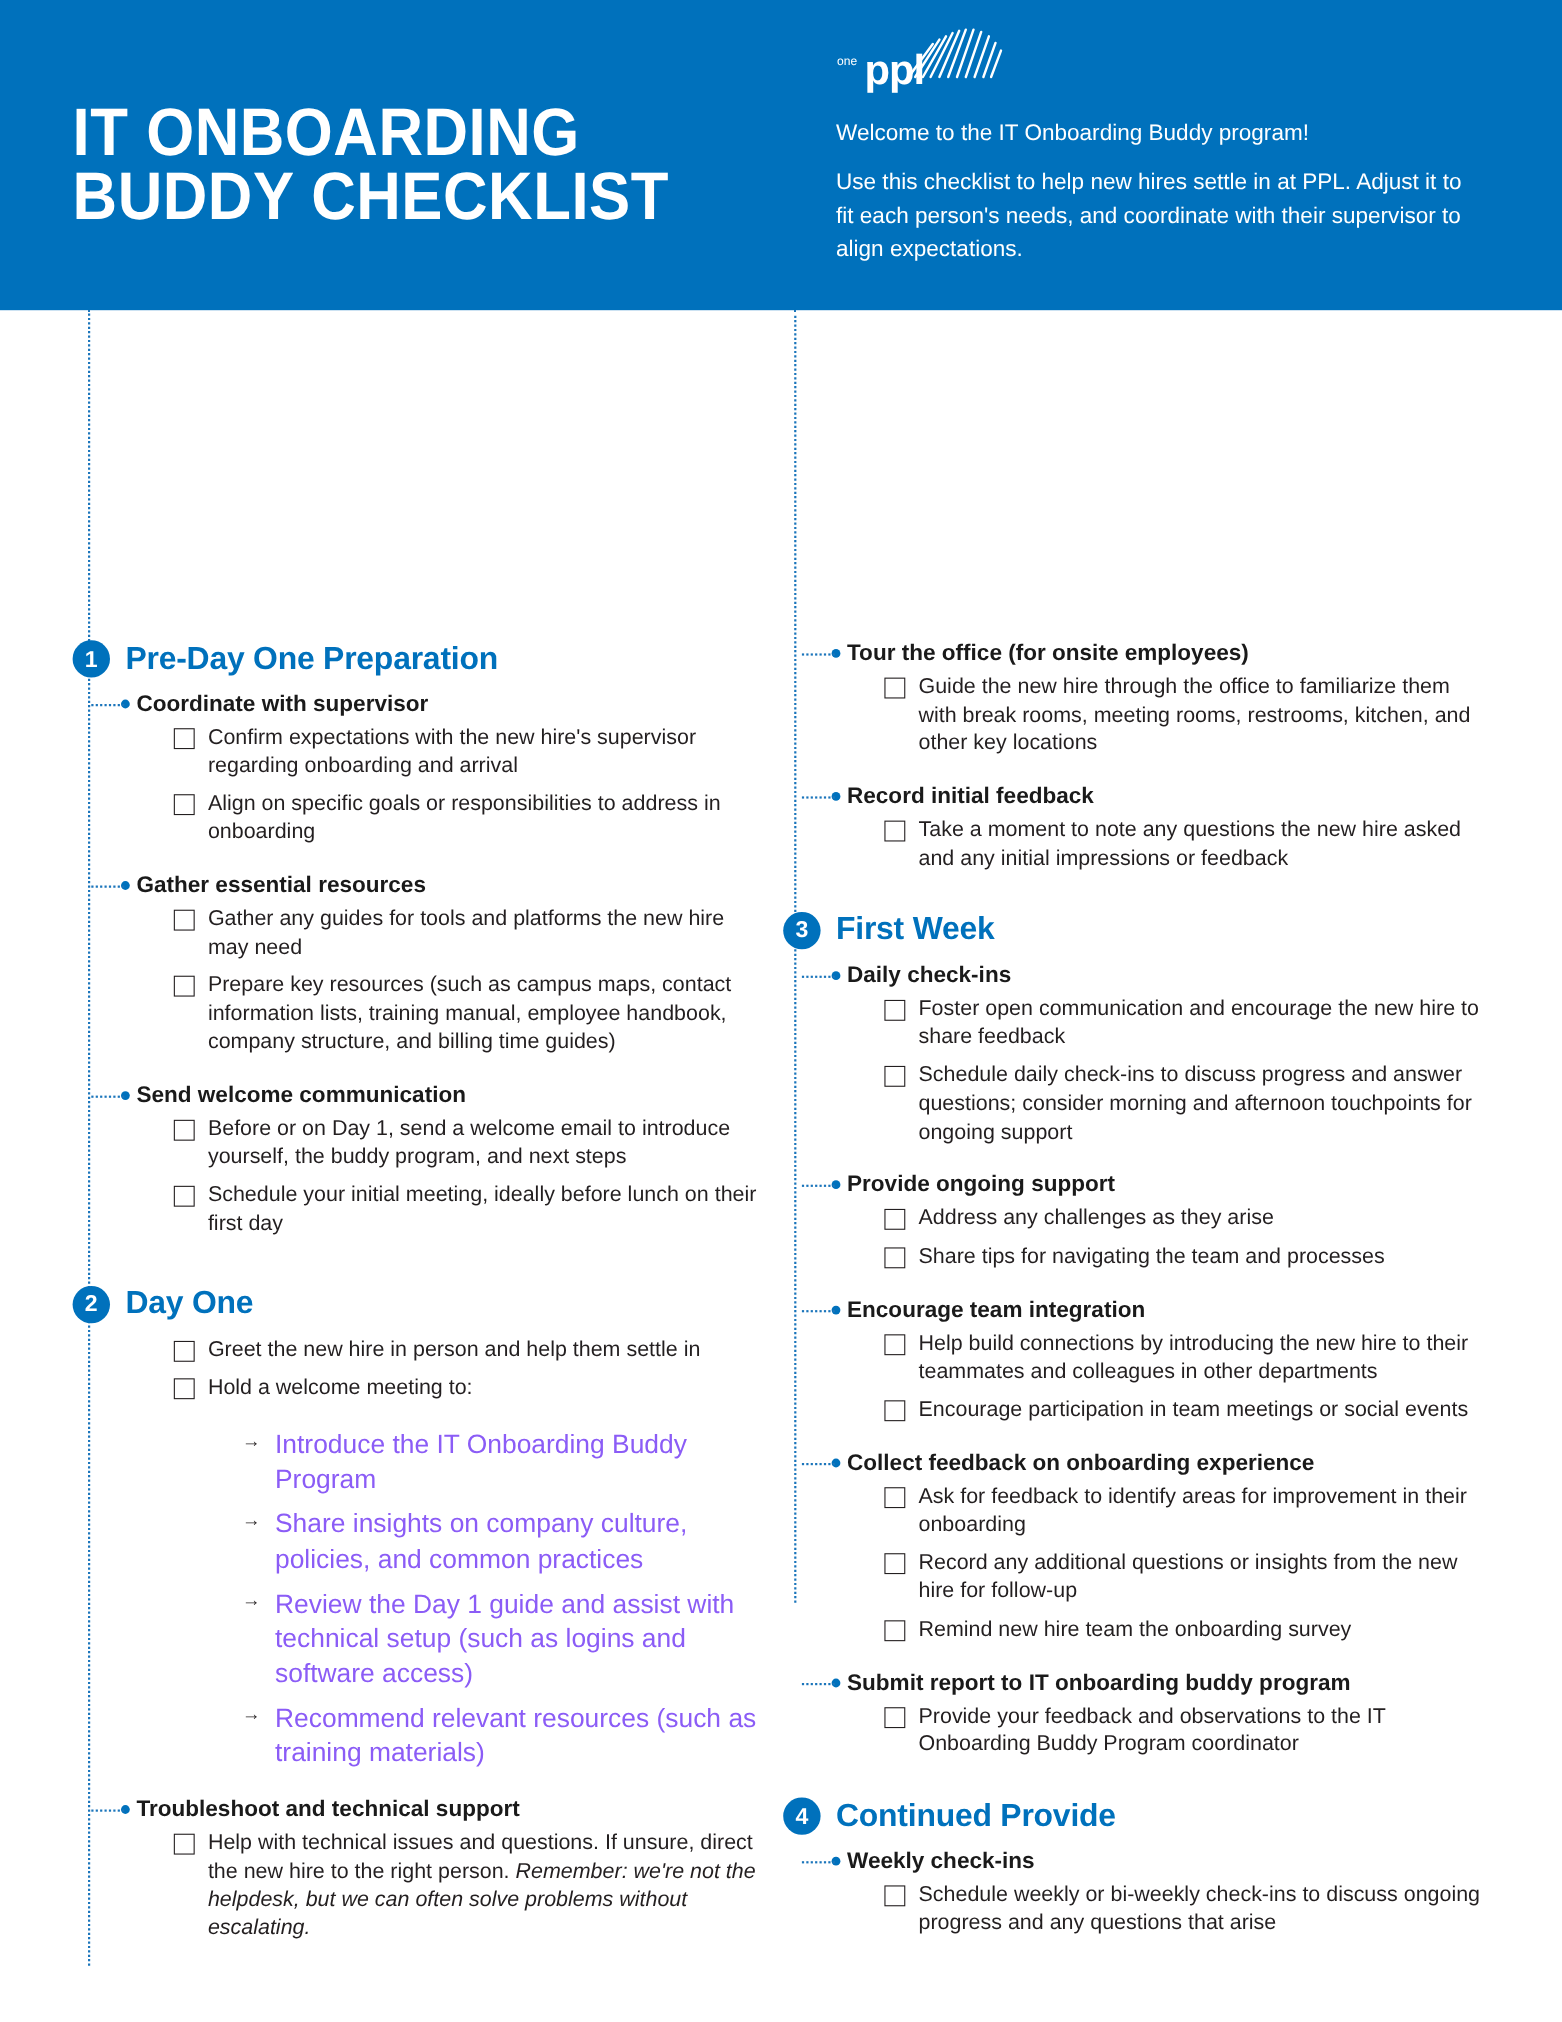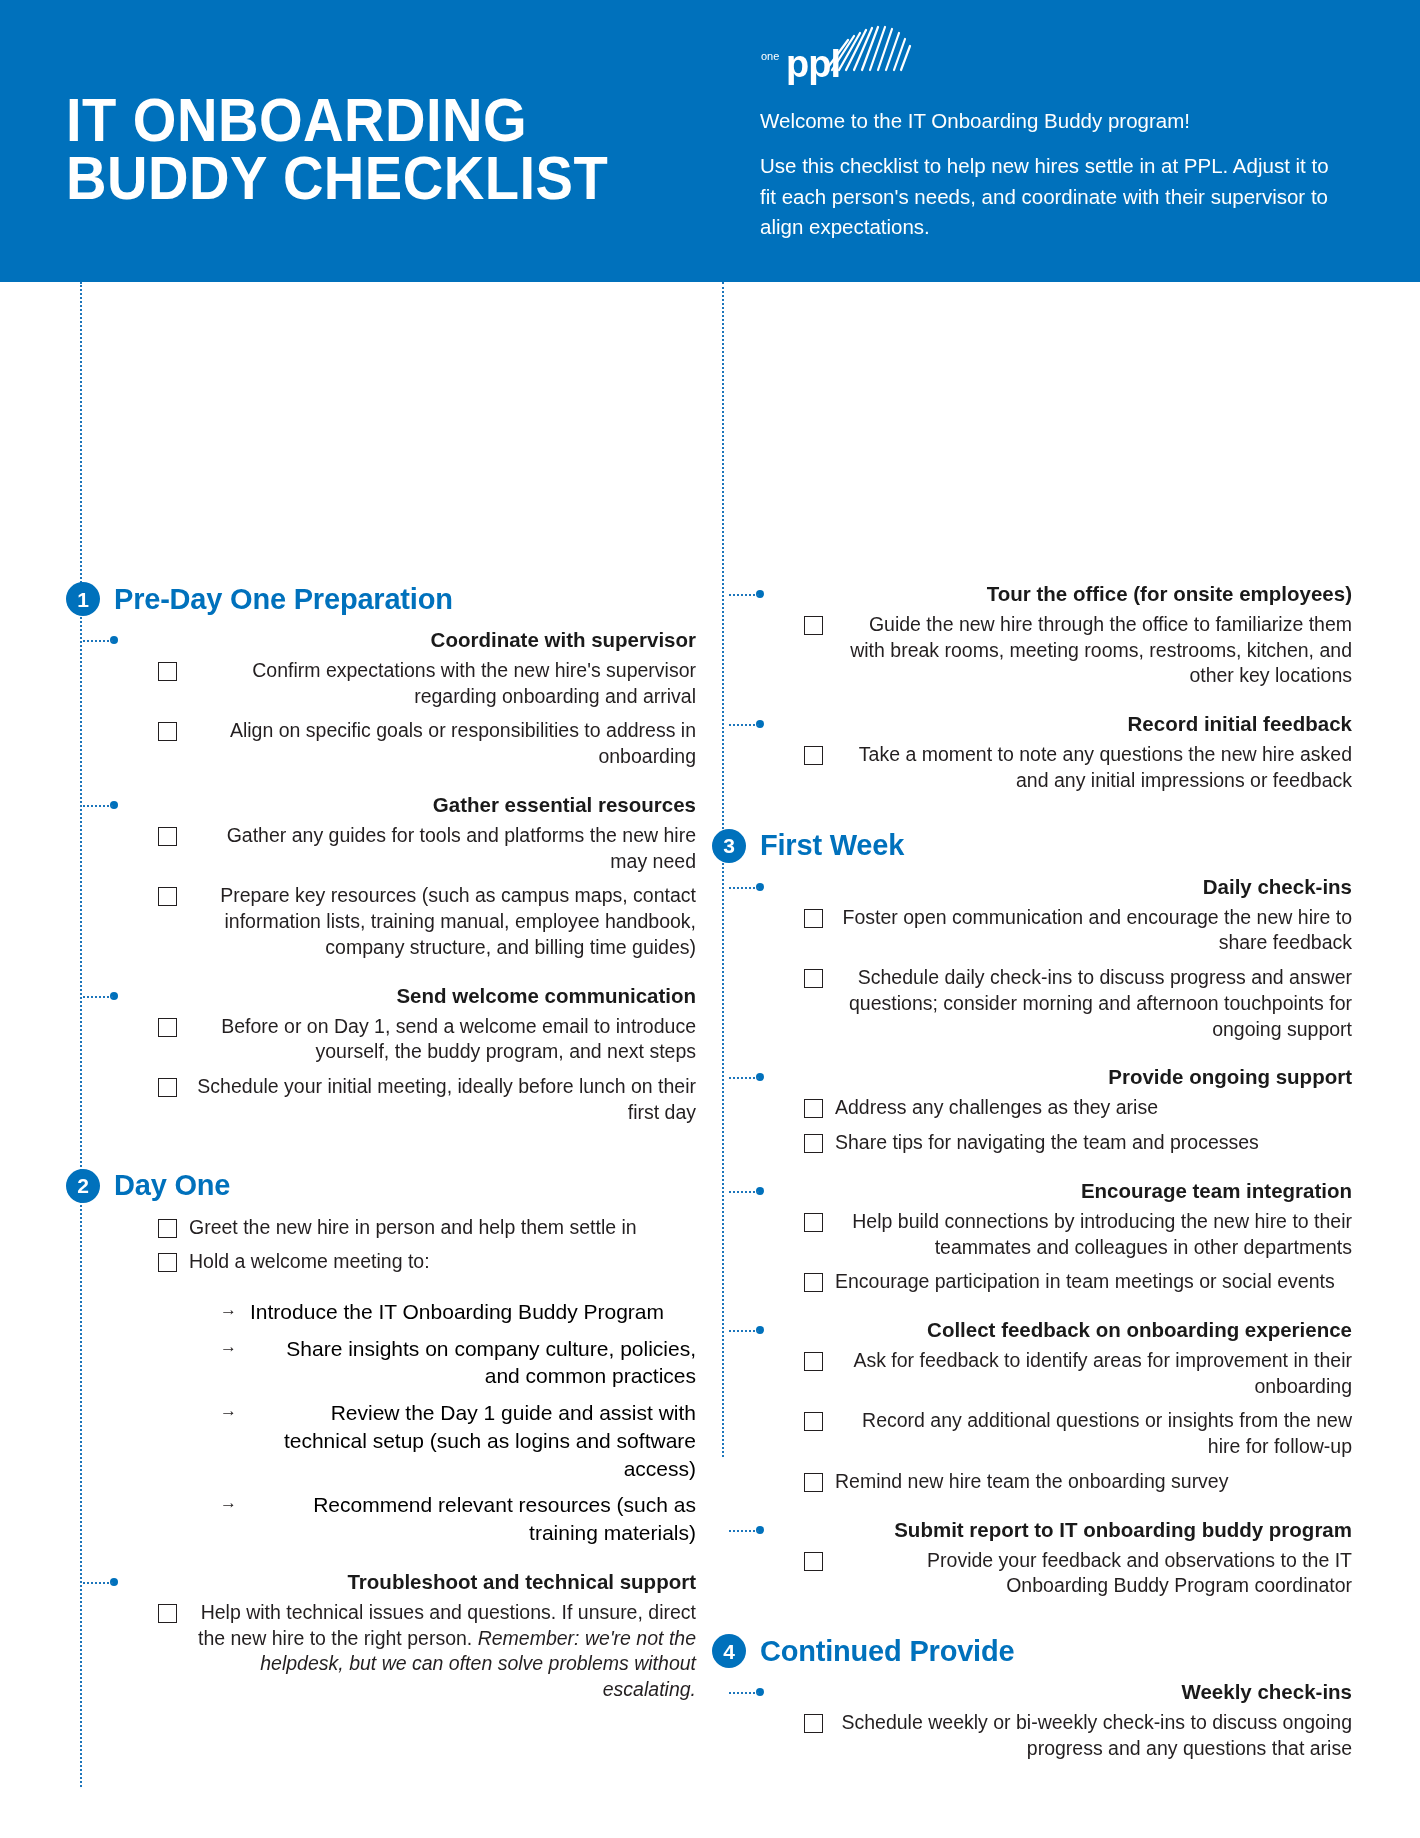--- a/index.html
+++ b/index.html
@@ -155,21 +155,20 @@
     font-size: 29px;
     font-weight: bold;
     color: #0071bc;
     letter-spacing: -0.2px;
   }
 
   
   .group {
     position: relative;
     margin-bottom: 4px;
-    text-align: right;
   }
   .group-head {
     position: relative;
     font-size: 20.5px;
     font-weight: bold;
     color: #1a1a1a;
     margin: 0 0 6px 0;
     padding-left: 0;
   }
   .bullet-connector {
@@ -220,23 +219,23 @@
     gap: 13px;
     margin: 0 0 9px 96px;
   }
   .arrow-glyph {
     flex: 0 0 auto;
     font-size: 17px;
     line-height: 1.45;
     color: #231f20;
   }
   .arrow-text {
-    font-size: 21px;
+    font-size: 24px;
     line-height: 1.32;
-    color: #000000;
+    color: #8b5cf6;
   }
   .spacer-sm { height: 14px; }
   .spacer-md { height: 26px; }
   .spacer-lg { height: 34px; }
 </style>
 </head>
 <body>
 
 <div class="page">
 

